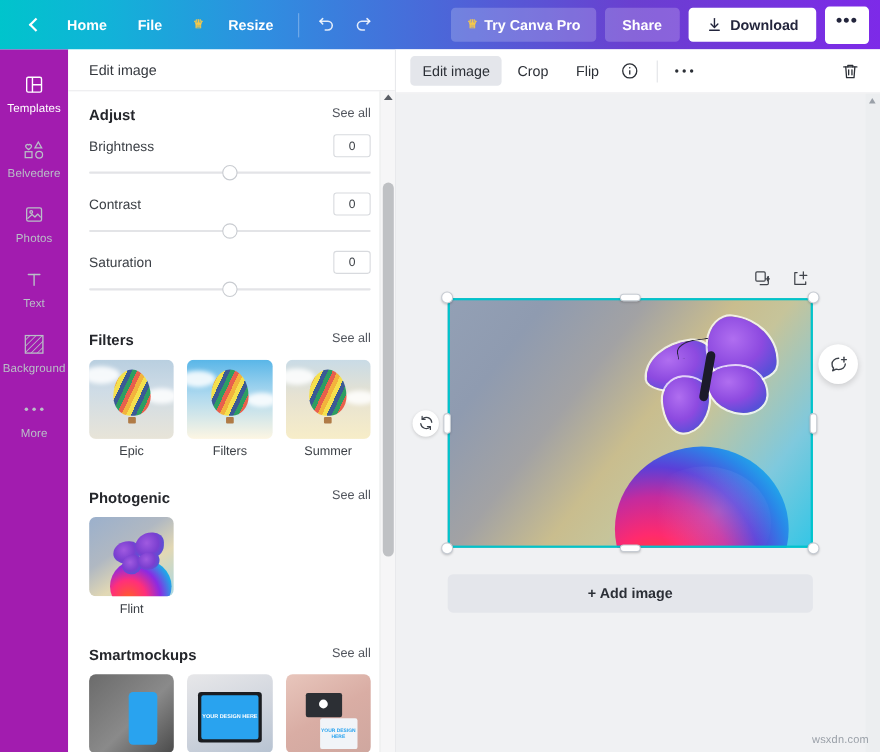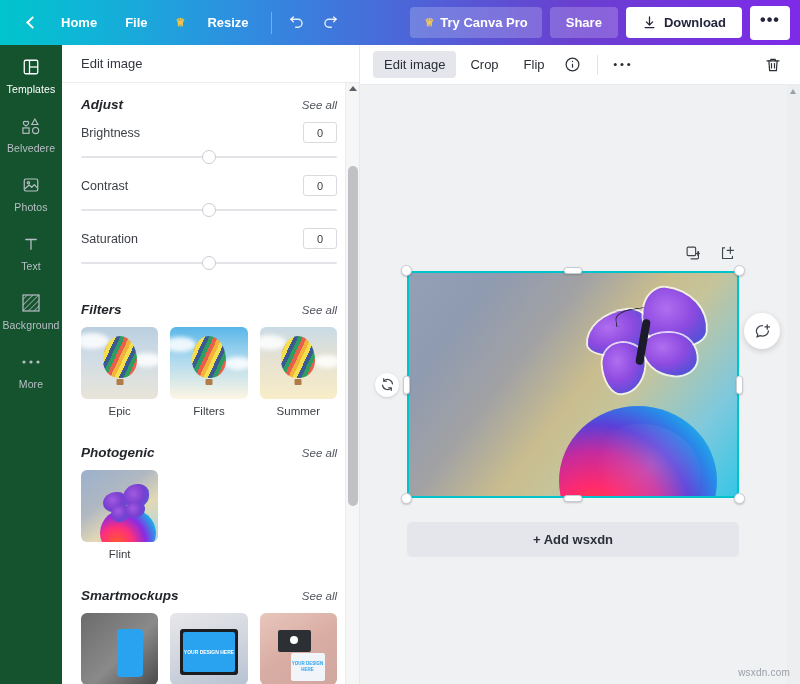--- a/index.html
+++ b/index.html
@@ -60,22 +60,23 @@
     width: 40px; height: 34px; cursor:pointer;
     display:flex; align-items:center; justify-content:center;
     font-size: 16px; letter-spacing: 1px; font-weight:bold; padding-bottom:5px;
   }
 
   
   .body { flex: 1; display: flex; min-height: 0; position: relative; }
 
   
   .rail {
-    width: 62px; flex: 0 0 62px; background: #14532d;
+    width: 62px; flex: 0 0 62px; background: #a21caf;
     display: flex; flex-direction: column; align-items: center;
+    padding-top: 10px;
   }
   .rail-item {
     width: 62px; padding: 11px 0 9px; display:flex; flex-direction:column;
     align-items:center; gap:5px; cursor:pointer;
   }
   .rail-item .lbl { font-size: 10.5px; color: #b9bfc7; letter-spacing:.1px;}
   .rail-item.active .lbl { color:#fff; }
   .rail-item .ico { color:#b9bfc7; display:flex; align-items:center; justify-content:center; height:22px;}
   .rail-item.active .ico { color:#fff; }
 
@@ -85,21 +86,21 @@
     position: relative; border-right: 1px solid #e8e9ec;
   }
   .panel-head {
     height: 38px; flex:0 0 38px; display:flex; align-items:center;
     padding-left: 19px; font-size: 13px; color:#33373d;
     border-bottom: 1px solid #ebecee;
   }
   .panel-scroll { flex:1; overflow:hidden; position: relative; padding: 0 0 0 0; }
   .panel-inner { padding: 14px 22px 0 19px; }
 
-  .sec-head { display:flex; align-items:center; justify-content:space-between; margin-bottom: 10px; font-style: italic;}
+  .sec-head { display:flex; align-items:flex-start; justify-content:space-between; margin-bottom: 10px;}
   .sec-title { font-size: 13.5px; font-weight: bold; color:#24262b; }
   .see-all { font-size: 11.5px; color:#50545c; cursor:pointer; }
 
   .adj-row { display:flex; align-items:center; justify-content:space-between; margin-top: 9px;}
   .adj-label { font-size: 12.5px; color:#3c4046; }
   .adj-value {
     width: 34px; height: 21px; border:1px solid #d8dade; border-radius:3px;
     font-size: 11px; color:#3c4046; display:flex; align-items:center; justify-content:center;
     cursor: text; background:#fff;
   }
@@ -613,21 +614,21 @@
         </div>
 
         <div class="comment-btn">
           <svg width="19" height="19" viewBox="0 0 24 24" fill="none" stroke="currentColor" stroke-width="1.6" stroke-linecap="round" stroke-linejoin="round">
             <path d="M19.5 11.2c0 3.6-3.4 6.5-7.6 6.5-1 0-2-.17-2.9-.47L5 19l1.1-3A6.2 6.2 0 0 1 4.3 11.2C4.3 7.6 7.7 4.7 11.9 4.7"></path>
             <line x1="18" y1="3.5" x2="18" y2="9"></line>
               <line x1="15.2" y1="6.2" x2="20.8" y2="6.2"></line>
           </svg>
         </div>
 
-        <button class="addpage">+ Add wsxdn</button>
+        <button class="addpage">+ Add image</button>
 
         <div class="cscroll">
           <div class="cscroll-up"></div>
         </div>
 
         <div class="watermark">wsxdn.com</div>
       </div>
     </div>
   </div>
 </div>

